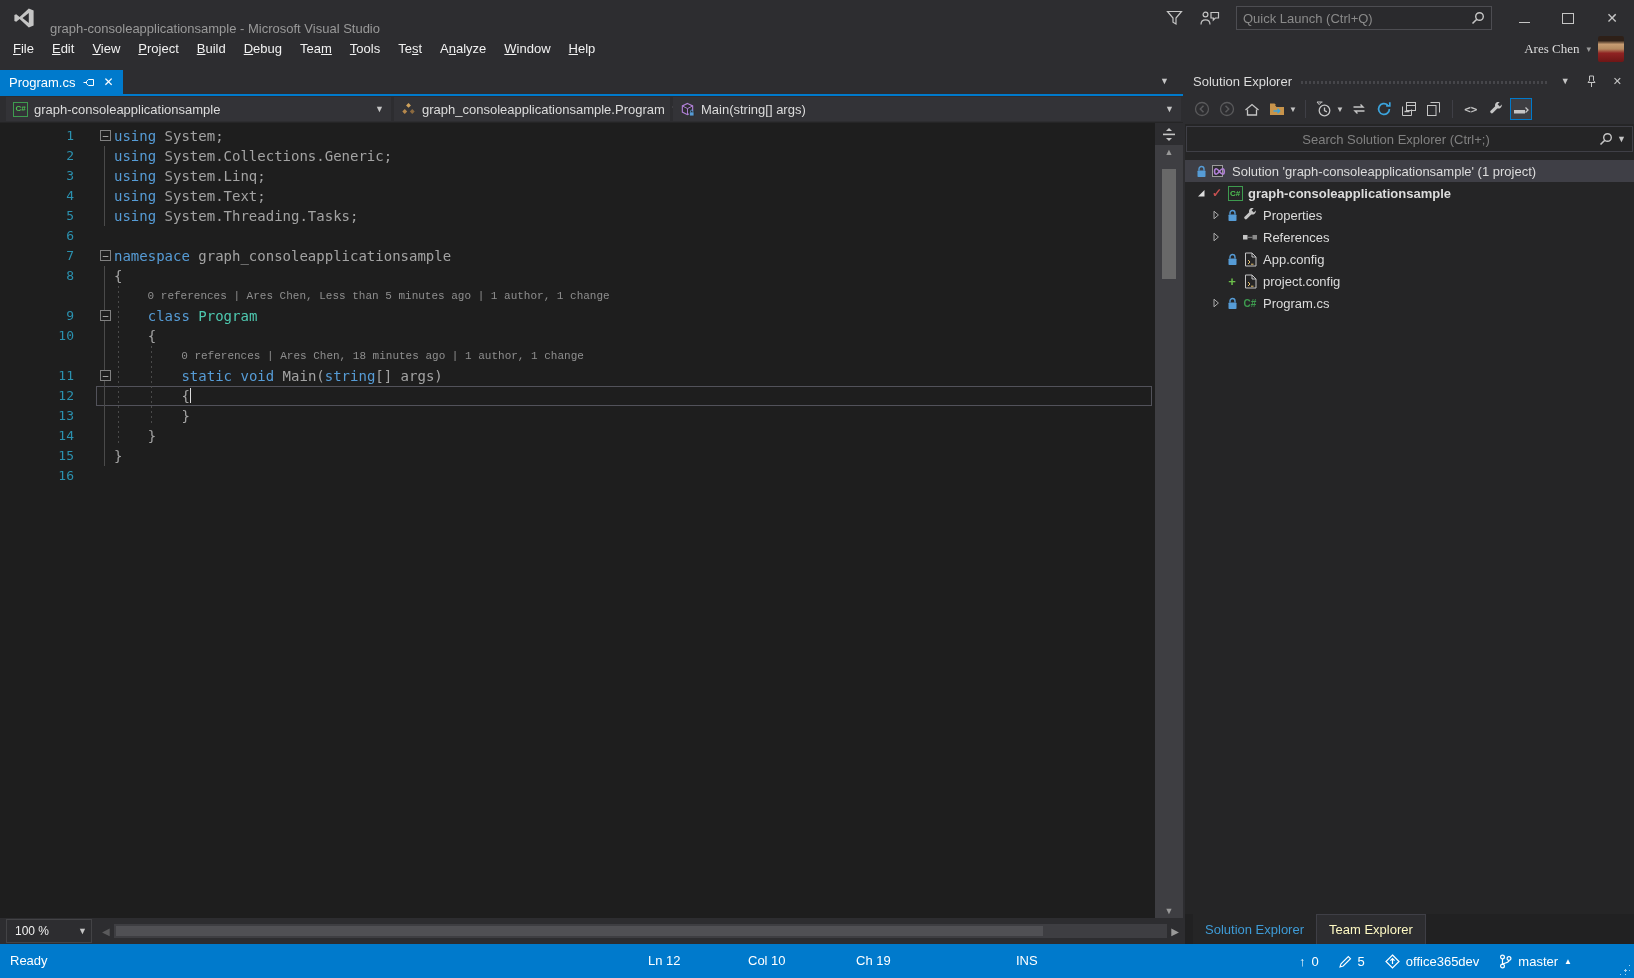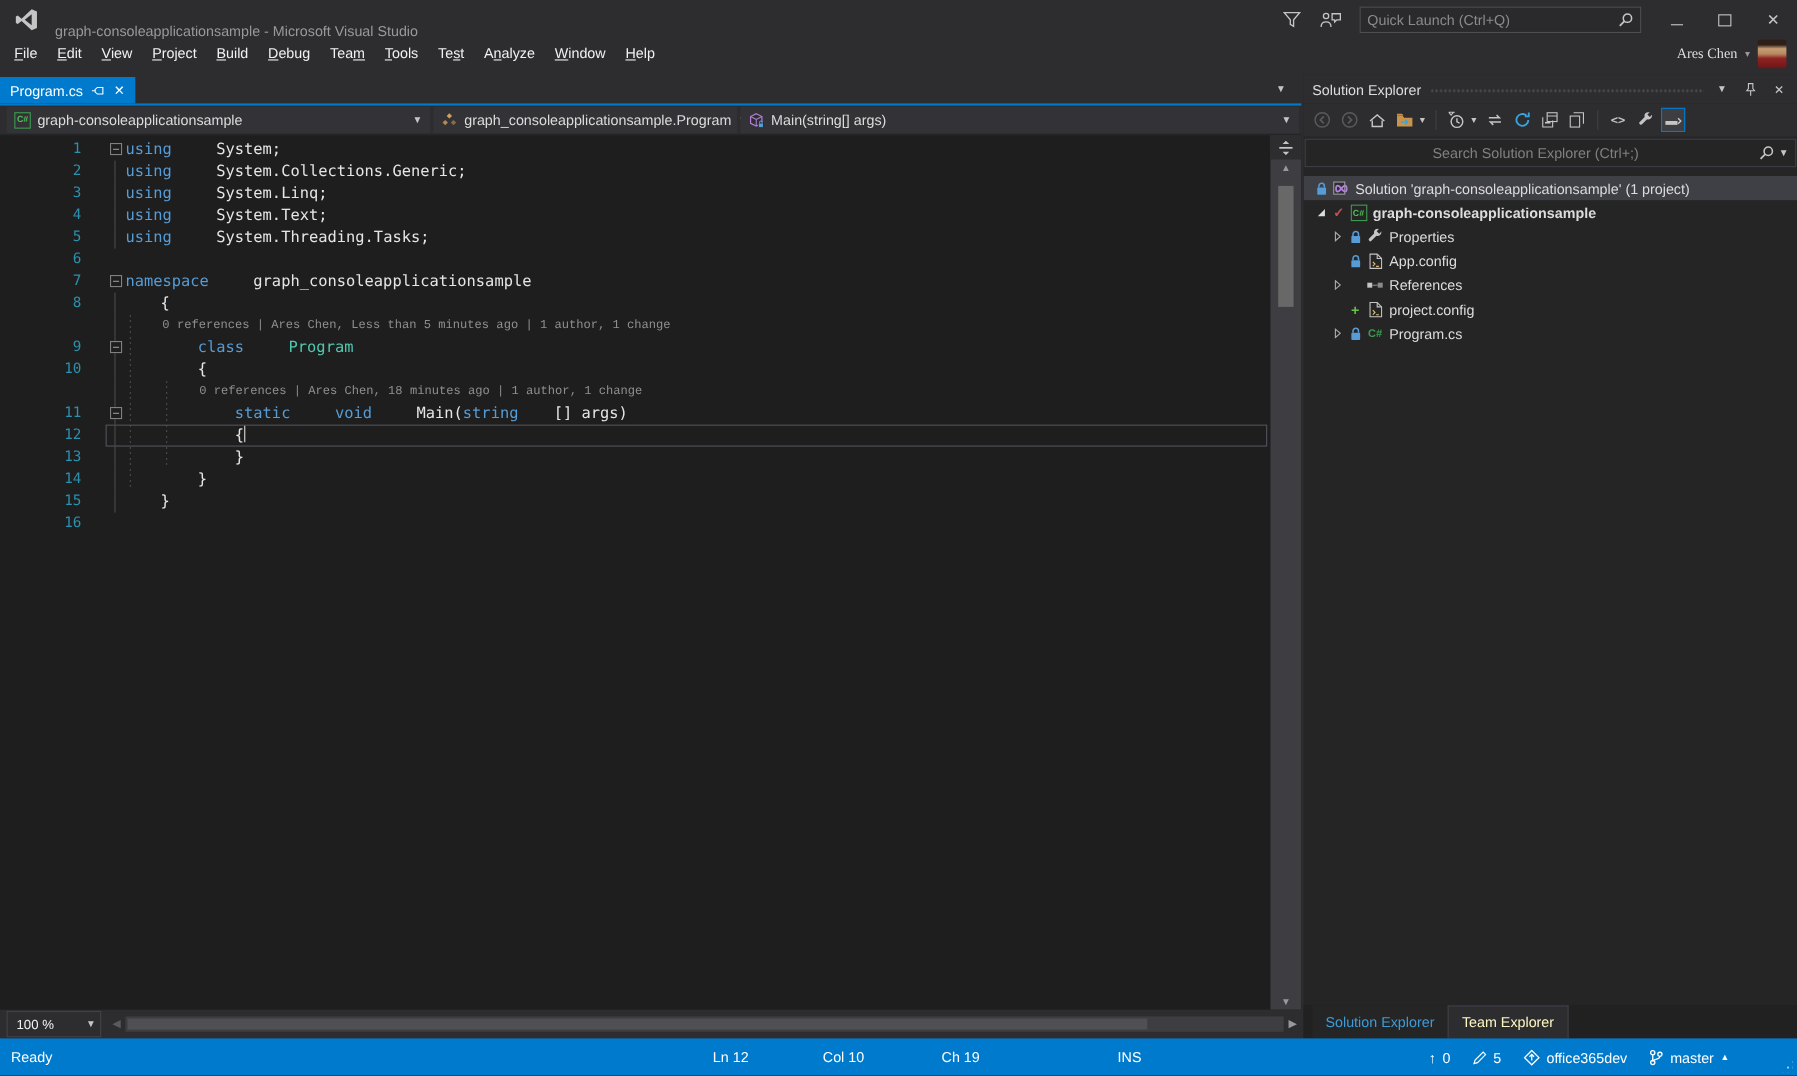--- a/index.html
+++ b/index.html
@@ -53,21 +53,21 @@
 
   
   #editor{flex:1;background:#1E1E1E;display:flex;overflow:hidden;}
   #code{flex:1;padding-top:3px;position:relative;overflow:hidden;}
   .crow{display:flex;height:20px;line-height:20px;position:relative;white-space:pre;}
   .ln{width:74px;text-align:right;color:#2B91AF;font-family:"DejaVu Sans Mono",monospace;font-size:13px;flex:none;z-index:1;}
   .foldc{width:40px;flex:none;position:relative;z-index:1;}
   .foldbox{position:absolute;left:26px;top:4px;width:11px;height:11px;border:1px solid #808080;background:#1E1E1E;
            color:#C5C5C5;font-size:10px;line-height:9px;text-align:center;box-sizing:border-box;}
   .codetxt{font-family:"DejaVu Sans Mono",monospace;font-size:14px;color:#C8C8C8;z-index:1;}
-  .tok-k{color:#569CD6;}.tok-y{color:#4EC9B0;}.tok-p{color:#e5e5e5;padding-left:32px;}
+  .tok-k{color:#569CD6;}.tok-y{color:#4EC9B0;}.tok-p{color:#a3a3a3;}
   .cltext{font-size:11px;color:#8F8F8F;z-index:1;line-height:20px;font-family:Liberation Mono, monospace;}
   .guide{position:absolute;top:0;bottom:0;width:1px;z-index:0;}
   .guide.o{left:104px;background:#4A4A4A;}
   .guide.d1{left:118px;}.guide.d2{left:151px;}
   .guide.d1,.guide.d2{background-image:repeating-linear-gradient(180deg,#4A4A4A 0 2px,transparent 2px 5px);}
   .curline{position:absolute;left:96px;right:3px;top:0;bottom:0;border:1px solid #52525A;z-index:0;}
   .caret-bar{display:inline-block;width:1px;height:15px;background:#DCDCDC;vertical-align:-2px;}
 
   
   #vscroll{width:28px;background:#3E3E42;position:relative;flex:none;}
@@ -436,49 +436,49 @@
               </svg>
             </span>
             <span class="slot-icon">
               <svg width="14" height="14" viewBox="0 0 14 14">
                 <path d="M12.8 3.2a3.4 3.4 0 0 1-4.5 3.2L4 10.7A1.5 1.5 0 1 1 1.9 8.6L6.2 4.3a3.4 3.4 0 0 1 3.2-4.5c.5 0 .9.1 1.3.2L8.6 2.2l2.2 2.2 2-2c.1.4.2.8 0 .8z" fill="#C5C5C5"></path>
               </svg>
             </span>
             <span class="tlabel">Properties</span>
           </div>
           <div class="trow" style="padding-left: 23px;">
+            <span class="slot-exp"><svg width="10" height="10" viewBox="0 0 10 10">
+                <path d="M3 1.2v7.6L7.4 5z" fill="none" stroke="#ABABAB"></path>
+              </svg></span>
+            <span class="slot-badge"></span>
+            <span class="slot-icon">
+              <svg width="16" height="12" viewBox="0 0 16 12">
+                <rect x="1" y="4" width="4.5" height="4.5" fill="#C5C5C5"></rect>
+                <rect x="10.5" y="4" width="4.5" height="4.5" fill="#8A8A8A"></rect>
+                <rect x="5.5" y="5.8" width="5" height="1" fill="#8A8A8A"></rect>
+              </svg>
+            </span>
+            <span class="tlabel">References</span>
+          </div>
+          <div class="trow" style="padding-left: 23px;">
             <span class="slot-exp"></span>
             <span class="slot-badge">
               <svg width="11" height="13" viewBox="0 0 11 13">
                 <path d="M3 5.5V4a2.5 2.5 0 0 1 5 0v1.5" fill="none" stroke="#569CD6" stroke-width="1.4"></path>
                 <rect x="1.5" y="5.5" width="8" height="6.5" rx="0.8" fill="#569CD6"></rect>
               </svg>
             </span>
             <span class="slot-icon">
               <svg width="13" height="15" viewBox="0 0 13 15">
                 <path d="M1.5 1h6.5L12 5v9H1.5z" fill="#252526" stroke="#C5C5C5"></path>
                 <path d="M8 1v4h4" fill="none" stroke="#C5C5C5"></path>
                 <path d="M4 8l2 2-2 2M7 12.2h2.5" stroke="#E8C06C" fill="none"></path>
               </svg>
             </span>
             <span class="tlabel">App.config</span>
-          </div>
-          <div class="trow" style="padding-left: 23px;">
-            <span class="slot-exp"><svg width="10" height="10" viewBox="0 0 10 10">
-                <path d="M3 1.2v7.6L7.4 5z" fill="none" stroke="#ABABAB"></path>
-              </svg></span>
-            <span class="slot-badge"></span>
-            <span class="slot-icon">
-              <svg width="16" height="12" viewBox="0 0 16 12">
-                <rect x="1" y="4" width="4.5" height="4.5" fill="#C5C5C5"></rect>
-                <rect x="10.5" y="4" width="4.5" height="4.5" fill="#8A8A8A"></rect>
-                <rect x="5.5" y="5.8" width="5" height="1" fill="#8A8A8A"></rect>
-              </svg>
-            </span>
-            <span class="tlabel">References</span>
           </div>
           <div class="trow" style="padding-left: 23px;">
             <span class="slot-exp"></span>
             <span class="slot-badge">
               <span class="badge-plus">+</span>
             </span>
             <span class="slot-icon">
               <svg width="13" height="15" viewBox="0 0 13 15">
                 <path d="M1.5 1h6.5L12 5v9H1.5z" fill="#252526" stroke="#C5C5C5"></path>
                 <path d="M8 1v4h4" fill="none" stroke="#C5C5C5"></path>

